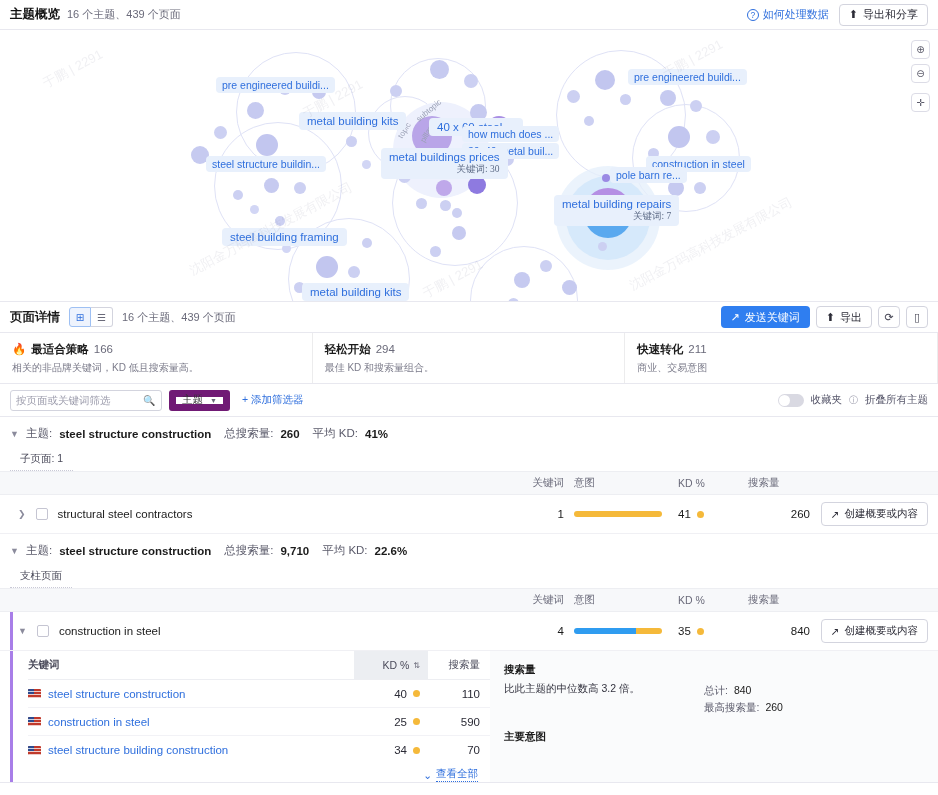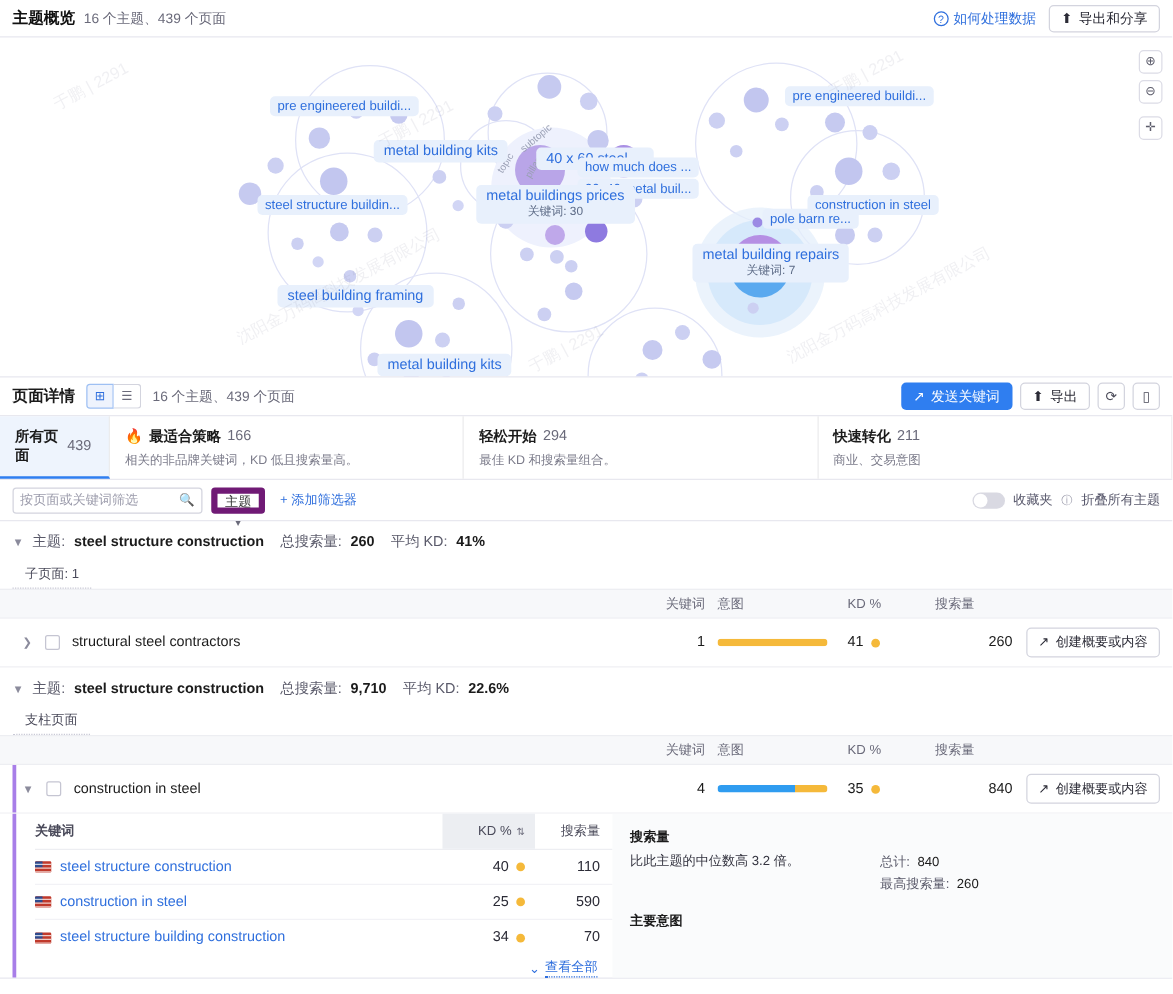--- a/index.html
+++ b/index.html
@@ -45,21 +45,21 @@
     position: absolute; border-radius: 50%;
     border: 1px solid #dfe2f6; background: transparent;
   }
   .halo { position: absolute; border-radius: 50%; background: #e4effb; }
   .lbl {
     position: absolute; background: #e8f0fc; color: #2f6fdd;
     font-size: 10.5px; border-radius: 4px; padding: 2px 6px;
     white-space: nowrap; cursor: pointer;
   }
   .lbl .sub {
-    display: block; text-align: center; color: #5d6b86; font-size: 9.5px;
+    display: block; text-align: right; color: #5d6b86; font-size: 9.5px; font-family: Liberation Serif, serif;
   }
   .lbl.big { font-size: 11.5px; padding: 3px 8px; }
   .rot { position: absolute; color: #9aa0b5; font-size: 8px; white-space: nowrap; }
   .map-ctrl {
     position: absolute; right: 8px; width: 19px; height: 19px;
     border: 1px solid #dcdce6; border-radius: 4px; background: #fff;
     display: flex; align-items: center; justify-content: center;
     font-size: 10px; color: #5c5c6b; cursor: pointer;
   }
 
@@ -118,23 +118,23 @@
   .search-box {
     width: 152px; height: 21px; border: 1px solid #d3d4de; border-radius: 3px;
     display: flex; align-items: center; padding: 0 5px; background: #fff;
   }
   .search-box input {
     border: none; outline: none; font-size: 10.5px; width: 100%;
     color: #333; font-family: inherit; background: transparent;
   }
   .search-box input::placeholder { color: #9b9bab; }
   .sel-box {
-    margin-left: 7px; height: 21px; border: 5px solid #701a75; border-radius: 3px;
+    margin-left: 7px; height: 21px; border: 7px solid #701a75; border-radius: 3px;
     display: flex; align-items: center; gap: 7px; padding: 0 6px;
-    font-size: 10.5px; color: #333; cursor: pointer; flex-direction: column;
+    font-size: 10.5px; color: #333; cursor: pointer;
   }
   .add-filter { margin-left: 12px; font-size: 10.5px; color: #2f6fdd; cursor: pointer; }
   .fr-right { margin-left: auto; display: flex; align-items: center; gap: 7px; }
   .switch {
     width: 26px; height: 13px; border-radius: 7px; background: #d9d9e2;
     position: relative; cursor: pointer;
   }
   .switch i {
     position: absolute; left: 1px; top: 1px; width: 11px; height: 11px;
     border-radius: 50%; background: #fff;
@@ -400,26 +400,20 @@
     <div class="btn-outline">
       <span>⬆</span>
       <span>导出</span>
     </div>
     <div class="icon-btn">⟳</div>
     <div class="icon-btn">▯</div>
   </div>
 </div>
 
 <div class="strat-tabs">
-  <div class="st all">
-    <div class="st-top">
-        <b>所有页面</b>
-        <span class="num">439</span>
-      </div>
-  </div>
   <div class="st wide">
     <div class="st-top">
       <span style="color:#ef6c2b;">🔥</span>
       <b>最适合策略</b>
       <span class="num">166</span>
     </div>
     <div class="st-desc">相关的非品牌关键词，KD 低且搜索量高。</div>
   </div>
   <div class="st wide">
     <div class="st-top">

